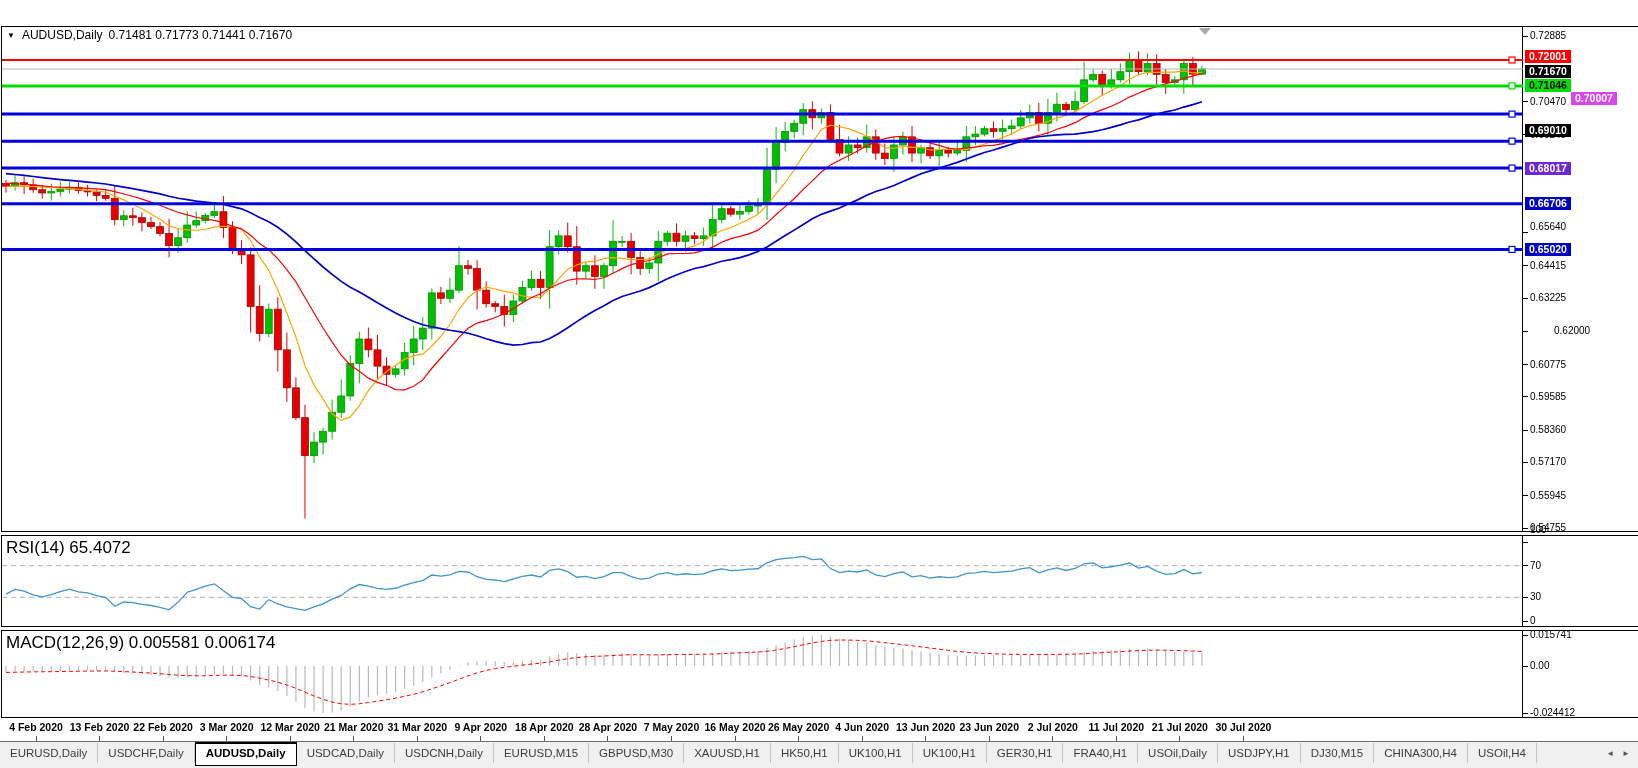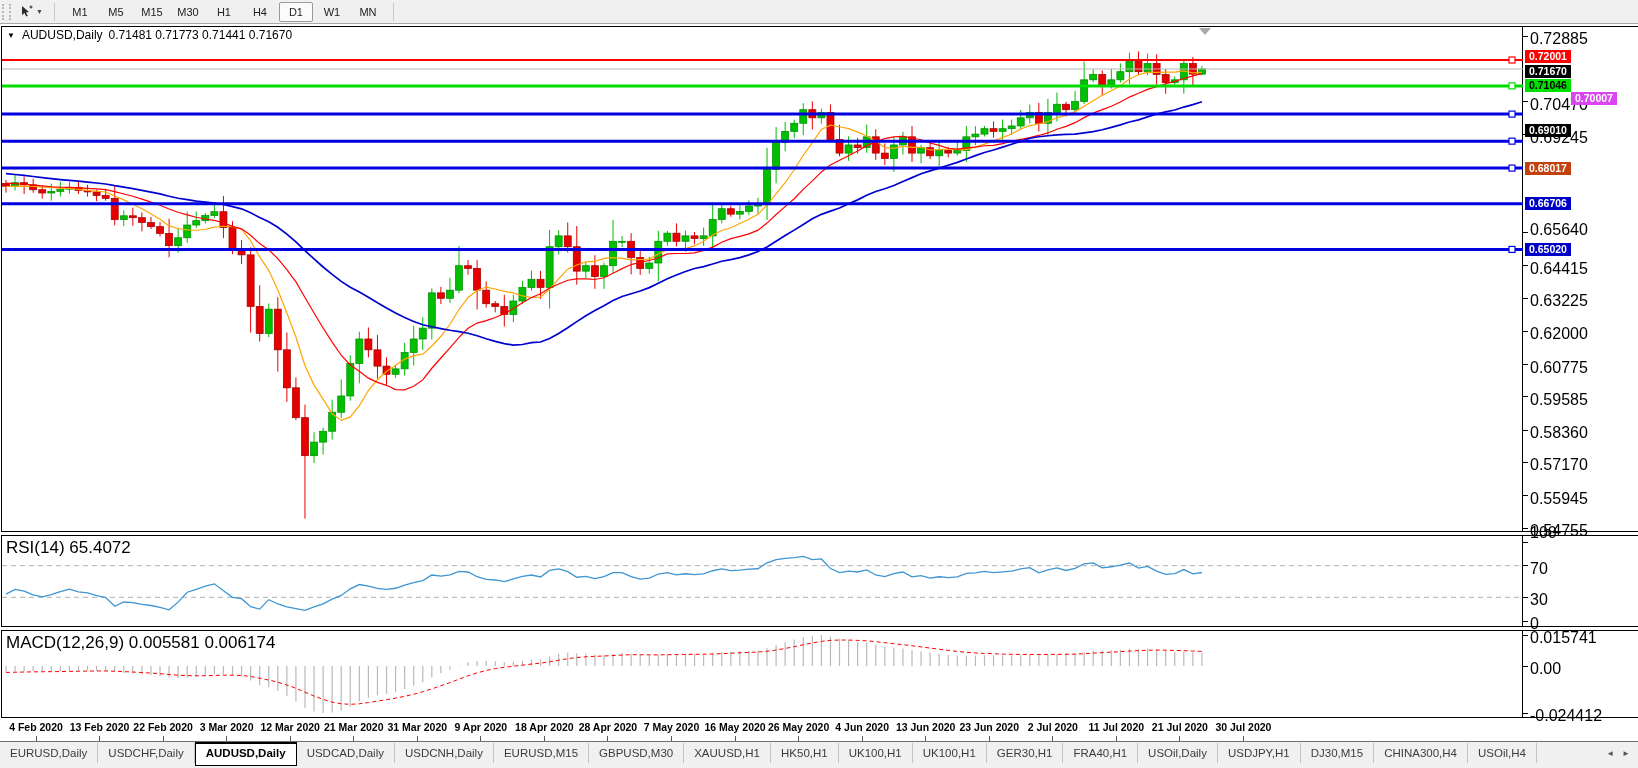--- a/index.html
+++ b/index.html
@@ -15,63 +15,40 @@
   .tf-btn{min-width:24px;padding:3px 4px;margin:0 1px;text-align:center;font-size:11px;color:#222;
           border:1px solid transparent;border-radius:2px;cursor:pointer;}
   .tf-btn.active{background:#fbfbfb;border:1px solid #9a9a9a;}
   
   .chart-area{position:absolute;left:0;top:24px;width:1638px;height:717px;background:#fff;}
   .chart-area svg{position:absolute;left:0;top:0;}
   .chart-title{position:absolute;left:7px;top:4px;font-size:12px;color:#000;font-weight:500;
                display:flex;align-items:center;gap:6px;white-space:nowrap;}
   .chart-title .tcaret{font-size:8px;margin-right:1px;cursor:pointer;}
   .ind-label{position:absolute;left:6px;font-size:17px;color:#000;white-space:nowrap;}
-  .ax-lbl{position:absolute;left:1530px;font-size:16px;color:#000;white-space:nowrap;}
+  .ax-lbl{position:absolute;left:1530px;font-size:10px;color:#000;white-space:nowrap;}
   .p-badge{position:absolute;left:1525px;font-size:10.5px;font-weight:600;line-height:13px;
            padding:0 4px;white-space:nowrap;}
   .date-lbl{position:absolute;font-size:10.5px;color:#000;white-space:nowrap;transform:translateX(-50%);font-weight:bold;}
   
   .tabbar{position:absolute;left:0;top:741px;width:1638px;height:27px;background:#f0f0f0;
           border-top:1px solid #6e6e6e;display:flex;align-items:flex-start;box-sizing:border-box;}
   .tab{height:20px;line-height:20px;padding:0 10px;font-size:11.5px;color:#3c3c3c;margin-top:1px;
        border-right:1px solid #c4c4c4;white-space:nowrap;cursor:pointer;text-align:right;}
   .tab.active{background:#fff;border:1px solid #000;border-top:2px solid #000;font-weight:bold;color:#000;
               margin-top:0;height:21px;line-height:19px;}
   .tab-arrows{margin-left:auto;display:flex;align-items:center;height:22px;gap:8px;padding:0 8px;
               font-size:8px;color:#555;}
   .tab-arrows span{cursor:pointer;}
 </style>
 </head>
 <body>
 
 <div class="app">
 
-  <div class="toolbar">
-    <div class="grip"></div>
-    <div class="tool-ico">
-      <svg width="14" height="14" viewBox="0 0 14 14">
-        <path d="M3 1 L3 10 L5.5 8 L7.2 11.5 L8.8 10.7 L7 7.4 L10 7 Z" fill="#2b2b2b"></path>
-        <path d="M10.5 2 h3 M12 0.5 v3" stroke="#2b2b2b" stroke-width="1"></path>
-      </svg>
-      <span class="caret">▼</span>
-    </div>
-    <div class="sep"></div>
-    <div id="tf-group" style="display:flex;align-items:center;">
-        <div class="tf-btn">M1</div>
-        <div class="tf-btn">M5</div>
-        <div class="tf-btn">M15</div>
-        <div class="tf-btn">M30</div>
-        <div class="tf-btn">H1</div>
-        <div class="tf-btn">H4</div>
-        <div class="tf-btn active">D1</div>
-        <div class="tf-btn">W1</div>
-        <div class="tf-btn">MN</div>
-      </div>
-    <div class="sep"></div>
-  </div>
 
   <div class="chart-area" id="chart-area">
     <svg id="chart-svg" width="1638" height="717" viewBox="0 24 1638 717">
         <rect x="1.5" y="26.5" width="1521" height="505" fill="#fff" stroke="#000" stroke-width="1" shape-rendering="crispEdges"></rect>
         <line x1="1523" y1="26.5" x2="1638" y2="26.5" stroke="#000" shape-rendering="crispEdges"></line>
         <line x1="1523" y1="531.5" x2="1638" y2="531.5" stroke="#000" shape-rendering="crispEdges"></line>
         <rect x="1.5" y="535.5" width="1521" height="91" fill="#fff" stroke="#000" stroke-width="1" shape-rendering="crispEdges"></rect>
         <line x1="1523" y1="535.5" x2="1638" y2="535.5" stroke="#000" shape-rendering="crispEdges"></line>
         <line x1="1523" y1="626.5" x2="1638" y2="626.5" stroke="#000" shape-rendering="crispEdges"></line>
         <rect x="1.5" y="630.5" width="1521" height="87" fill="#fff" stroke="#000" stroke-width="1" shape-rendering="crispEdges"></rect>
@@ -567,33 +544,33 @@
       <span>0.71481 0.71773 0.71441 0.71670</span>
     </div>
     <div class="ind-label" style="top:514px">RSI(14) 65.4072</div>
     <div class="ind-label" style="top:609px">MACD(12,26,9) 0.005581 0.006174</div>
   <div class="ax-lbl" style="top: 6px;">0.72885</div>
       <div class="ax-lbl" style="top: 71.5367px;">0.70470</div>
       <div class="ax-lbl" style="top: 104.78px;">0.69245</div>
       <div class="ax-lbl" style="top: 197px;">0.65640</div>
       <div class="ax-lbl" style="top: 235.853px;">0.64415</div>
       <div class="ax-lbl" style="top: 268.147px;">0.63225</div>
-      <div class="ax-lbl" style="top: 301.39px;">0.62000</div>
+      <div class="ax-lbl" style="top: 301.39px; margin-left: 24px;">0.62000</div>
       <div class="ax-lbl" style="top: 334.633px;">0.60775</div>
       <div class="ax-lbl" style="top: 366.927px;">0.59585</div>
       <div class="ax-lbl" style="top: 400.17px;">0.58360</div>
       <div class="ax-lbl" style="top: 432.463px;">0.57170</div>
       <div class="ax-lbl" style="top: 465.707px;">0.55945</div>
       <div class="ax-lbl" style="top: 498px;">0.54755</div>
       <div class="p-badge" style="background: rgb(255, 0, 0); color: rgb(255, 255, 255); top: 26.4894px;">0.72001</div>
       <div class="p-badge" style="background: rgb(0, 0, 0); color: rgb(255, 255, 255); top: 41.4719px;">0.71670</div>
       <div class="p-badge" style="background: rgb(0, 224, 0); color: rgb(0, 0, 0); top: 55.4056px;">0.71046</div>
       <div class="p-badge" style="background: #d946ef; color: rgb(255, 255, 255); top: 68px; margin-left: 46px;">0.70007</div>
       <div class="p-badge" style="background: #000000; color: rgb(255, 255, 255); top: 100px;">0.69010</div>
-      <div class="p-badge" style="background: #c2410c; color: rgb(255, 255, 255); top: 137.605px;">0.68017</div>
+      <div class="p-badge" style="background: #6d28d9; color: rgb(255, 255, 255); top: 137.605px;">0.68017</div>
       <div class="p-badge" style="background: rgb(0, 0, 200); color: rgb(255, 255, 255); top: 173.182px;">0.66706</div>
       <div class="p-badge" style="background: rgb(0, 0, 200); color: rgb(255, 255, 255); top: 218.935px;">0.65020</div>
       <div class="ax-lbl" style="top: 500px;">100</div>
       <div class="ax-lbl" style="top: 535.7px;">70</div>
       <div class="ax-lbl" style="top: 567.3px;">30</div>
       <div class="ax-lbl" style="top: 591px;">0</div>
       <div class="ax-lbl" style="top: 605px;">0.015741</div>
       <div class="ax-lbl" style="top: 636.08px;">0.00</div>
       <div class="ax-lbl" style="top: 683px;">-0.024412</div>
       <div class="date-lbl" style="left: 36px; top: 697px;">4 Feb 2020</div>

